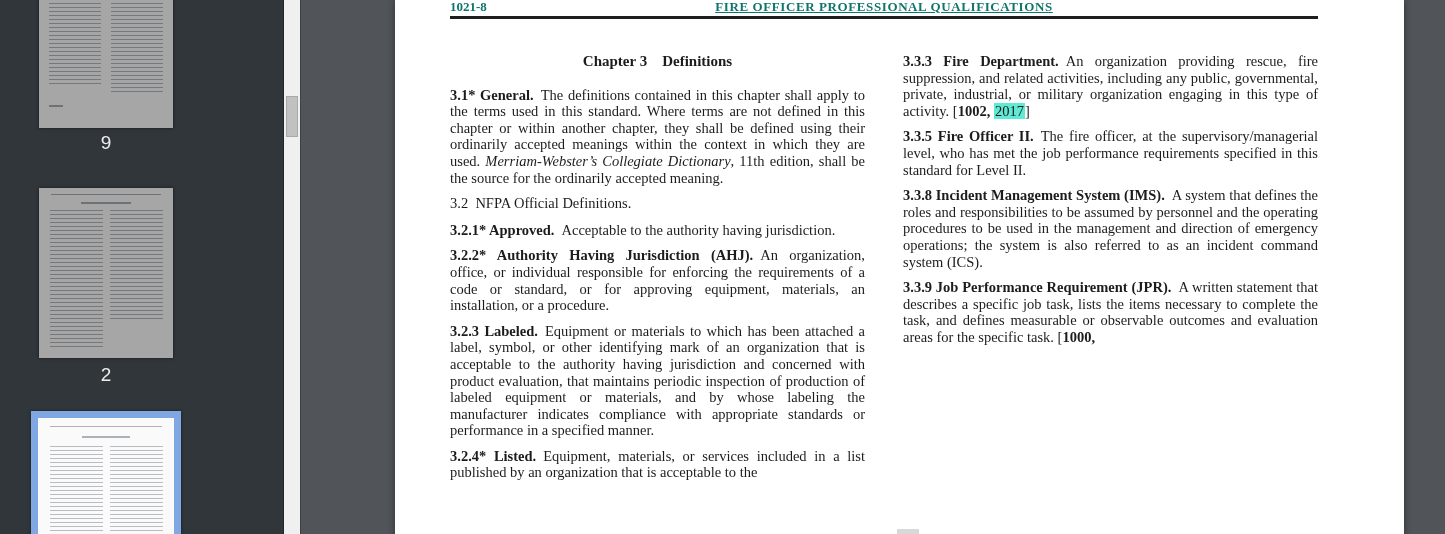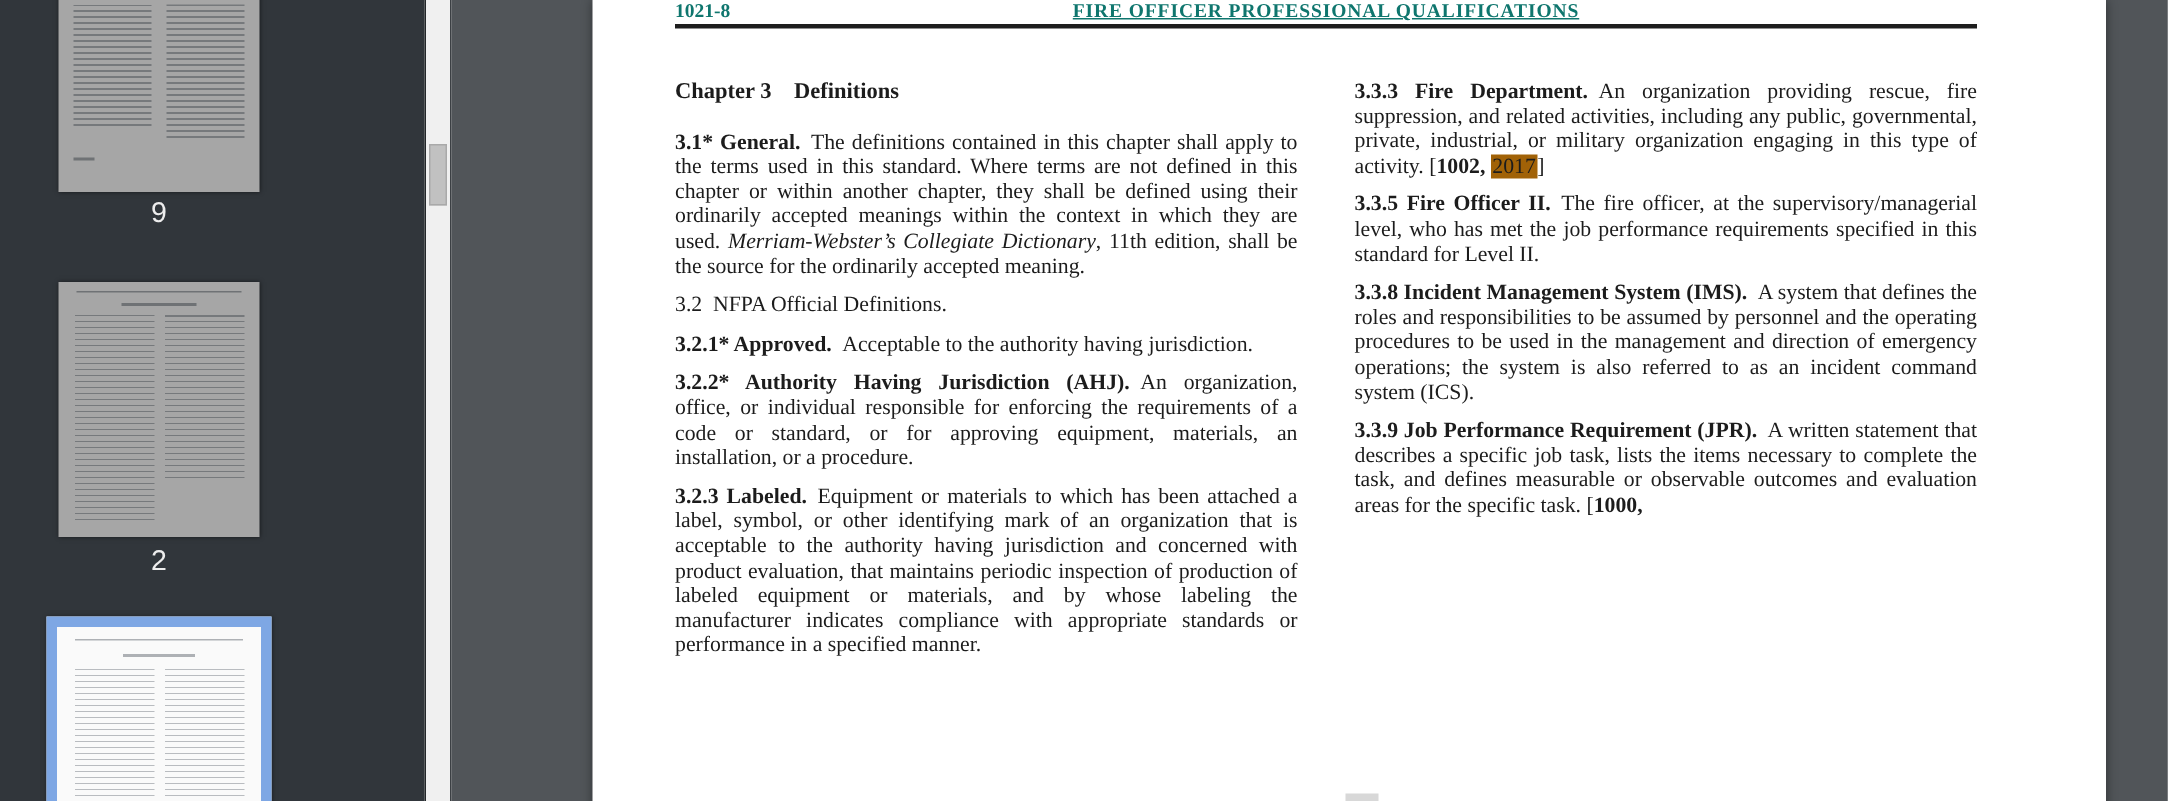--- a/index.html
+++ b/index.html
@@ -93,28 +93,28 @@
   .cols { display: flex; gap: 38px; margin-top: 34px; }
   .col {
     width: 415px;
     font-size: 14.5px; line-height: 16.6px;
     text-align: justify;
     color: #1c1c1c;
     hyphens: manual; -webkit-hyphens: manual;
   }
   .col p { margin: 0 0 9px 0; }
   .chapter-heading {
-    text-align: left; font-weight: bold; font-size: 15px;
+    text-align: center; font-weight: bold; font-size: 15px;
     margin: 0 0 17px 0 !important;
   }
   .subhead { font-weight: normal; margin: 2px 0 10px 0 !important; }
   .lbl { font-weight: bold; margin-right: 7px; }
   .ital { font-style: italic; }
   .cite-num { font-weight: bold; }
-  .hl { background: #a16207; padding: 0 1px; }
+  .hl { background: #5eead4; padding: 0 1px; }
   .hl-sliver {
     position: absolute; left: 502px; top: 529px;
     width: 22px; height: 5px; background: #d8d8d8;
   }
 </style>
 </head>
 <body>
 
 <div class="sidebar">
 
@@ -162,20 +162,21 @@
         <p><span class="lbl">3.1* General.</span><span>The definitions contained in this chapter shall apply to the terms used in this standard. Where terms are not defined in this chapter or within another chapter, they shall be defined using their ordinarily accepted meanings within the context in which they are used. </span><span class="ital">Merriam-Webster’s Collegiate Dictionary</span><span>, 11th edition, shall be the source for the ordinarily accepted meaning.</span></p>
 
         <p class="subhead">3.2&nbsp; NFPA Official Definitions.</p>
 
         <p><span class="lbl">3.2.1* Approved.</span><span>Acceptable to the authority having jurisdic­tion.</span></p>
 
         <p><span class="lbl">3.2.2* Authority Having Jurisdiction (AHJ).</span><span>An organization, office, or individual responsible for enforcing the requirements of a code or standard, or for approving equipment, materials, an installation, or a procedure.</span></p>
 
         <p><span class="lbl">3.2.3 Labeled.</span><span>Equipment or materials to which has been attached a label, symbol, or other identifying mark of an organ­ization that is acceptable to the authority having jurisdiction and concerned with product evaluation, that maintains peri­odic inspection of production of labeled equipment or materi­als, and by whose labeling the manufacturer indicates compliance with appropriate standards or performance in a specified manner.</span></p>
 
+        <p><span class="lbl">3.2.4* Listed.</span><span>Equipment, materials, or services included in a list published by an organization that is acceptable to the</span></p>
       </div>
 
       <div class="col">
         <p><span class="lbl">3.3.3 Fire Department.</span><span>An organization providing rescue, fire suppression, and related activities, including any public, governmental, private, industrial, or military organization engaging in this type of activity. </span><span>[</span><span class="cite-num">1002,</span><span> </span><span class="hl">2017</span><span>]</span></p>
 
 
         <p><span class="lbl">3.3.5 Fire Officer II.</span><span>The fire officer, at the supervisory/managerial level, who has met the job performance require­ments specified in this standard for Level II.</span></p>
 
 
 

